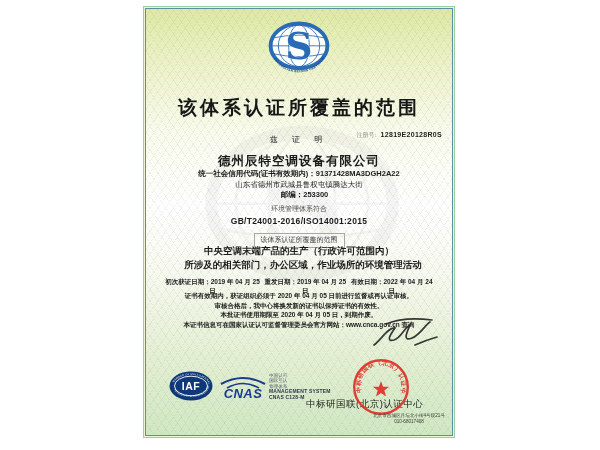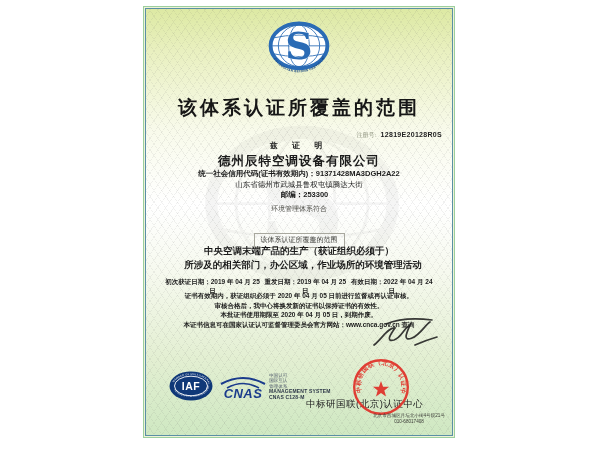--- a/index.html
+++ b/index.html
@@ -23,21 +23,21 @@
       repeating-linear-gradient(56deg, rgba(110,110,110,.10) 0 .6px, transparent .6px 6.5px),
       repeating-linear-gradient(-56deg, rgba(110,110,110,.10) 0 .6px, transparent .6px 6.5px);
   }
   .watermark{position:absolute;left:46px;top:112px;width:220px;height:198px;opacity:.055;filter:grayscale(1);}
   .layer{position:absolute;left:0;right:0;text-align:center;}
   .logo-wrap{top:11px;}
   .title{top:86px;font-size:19px;font-weight:bold;letter-spacing:3px;color:#161616;}
   .regline{top:114px;text-align:right;padding-right:10px;}
   .reg-label{font-size:6px;color:#8a8f7a;}
   .reg-number{font-size:7px;font-weight:bold;color:#222;letter-spacing:.3px;}
-  .certify{top:131px;font-size:8px;font-weight:bold;letter-spacing:6px;}
+  .certify{top:125px;font-size:8px;font-weight:normal;letter-spacing:6px;}
   .company{top:144px;font-size:12.5px;font-weight:bold;letter-spacing:1px;}
   .code{top:160px;font-size:7.5px;font-weight:bold;}
   .addr{top:170.5px;font-size:7.5px;font-weight:normal;}
   .post{top:181px;font-size:7.5px;font-weight:bold;padding-left:11px;}
   .conform{top:195px;font-size:7px;color:#4a4a44;}
   .standard{top:207px;font-size:8.5px;font-weight:bold;letter-spacing:.3px;}
   .scopebox-row{top:219px;}
   .scopebox{display:inline-block;border:1px solid #a8a89e;font-size:7px;color:#3c3c38;padding:1.5px 6px;background:rgba(255,255,255,.25);}
   .scope1{top:236px;font-size:9.5px;font-weight:bold;}
   .scope2{top:250px;font-size:9.5px;font-weight:bold;margin-left:8px;}
@@ -94,24 +94,25 @@
       <span class="reg-number">12819E20128R0S</span>
     </div>
 
     <div class="layer certify">兹 证 明</div>
     <div class="layer company">德州辰特空调设备有限公司</div>
     <div class="layer code">统一社会信用代码(证书有效期内)：91371428MA3DGH2A22</div>
     <div class="layer addr">山东省德州市武城县鲁权屯镇腾达大街</div>
     <div class="layer post">邮编：253300</div>
 
     <div class="layer conform">环境管理体系符合</div>
+    <div class="layer standard">GB/T24001-2016/ISO14001:2015</div>
     <div class="layer scopebox-row">
       <span class="scopebox">该体系认证所覆盖的范围</span>
     </div>
-    <div class="layer scope1">中央空调末端产品的生产（获证组织必须于）</div>
+    <div class="layer scope1">中央空调末端产品的生产（行政许可范围内）</div>
     <div class="layer scope2">所涉及的相关部门，办公区域，作业场所的环境管理活动</div>
 
     <div class="layer dates">
       <span>初次获证日期：2019 年 04 月 25 日</span>
       <span>重发日期：2019 年 04 月 25 日</span>
       <span>有效日期：2022 年 04 月 24 日</span>
     </div>
 
     <div class="layer notes">
       <div>证书有效期内，获证组织必须于 2020 年 04 月 05 日前进行监督或再认证审核。</div>

